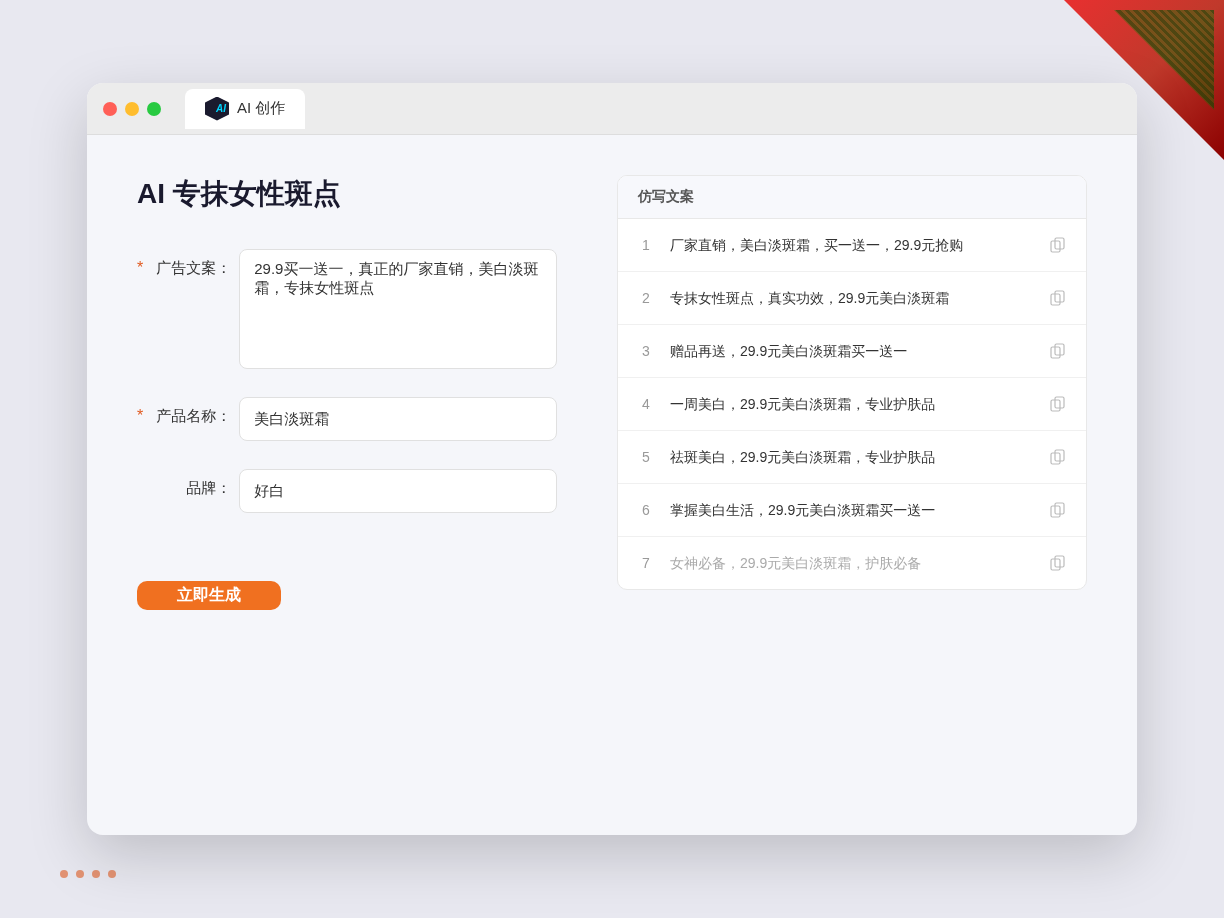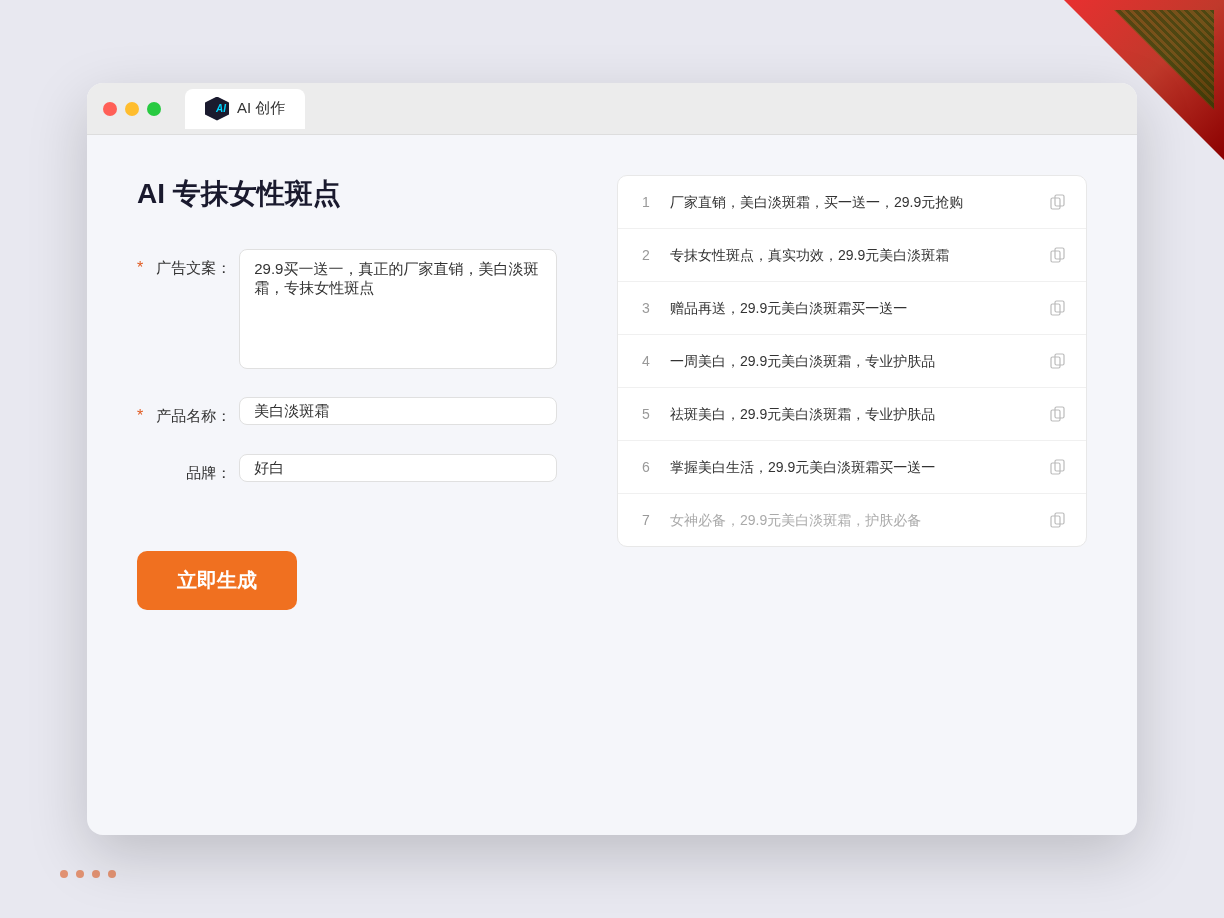--- a/index.html
+++ b/index.html
@@ -180,30 +180,30 @@
       font-family: inherit;
       resize: none;
       outline: none;
     }
 
     textarea.form-input {
       height: 120px;
     }
 
     input.form-input {
-      height: 28px;
+      height: 44px;
     }
 
     .generate-btn {
       background: #f07020;
       color: #fff;
       border: none;
       border-radius: 10px;
-      padding: 16px 40px;
-      font-size: 20px;
+      padding: 4px 40px;
+      font-size: 16px;
       font-weight: 600;
       cursor: pointer;
       margin-top: 40px;
       font-family: inherit;
     }
 
     
     .right-panel {
       flex: 1;
     }
@@ -346,20 +346,23 @@
         <span class="form-label">品牌：</span>
         <input type="text" class="form-input" value="好白" style="">
       </div>
 
       <button class="generate-btn">立即生成</button>
     </div>
 
     <div class="right-panel">
 
       <div class="result-table">
+        <div class="table-header">
+          <span>仿写文案</span>
+        </div>
 
         <div id="result-rows">
             <div class="table-row">
               <span class="row-num">1</span>
               <span class="row-text">厂家直销，美白淡斑霜，买一送一，29.9元抢购</span>
               <div class="copy-icon">
                 <svg viewBox="0 0 16 16" xmlns="http://www.w3.org/2000/svg">
       <rect x="5" y="1" width="9" height="11" rx="1.5" stroke="#bbb" stroke-width="1.2" fill="none"></rect>
       <rect x="1" y="4" width="9" height="11" rx="1.5" stroke="#bbb" stroke-width="1.2" fill="none"></rect>
     </svg>

